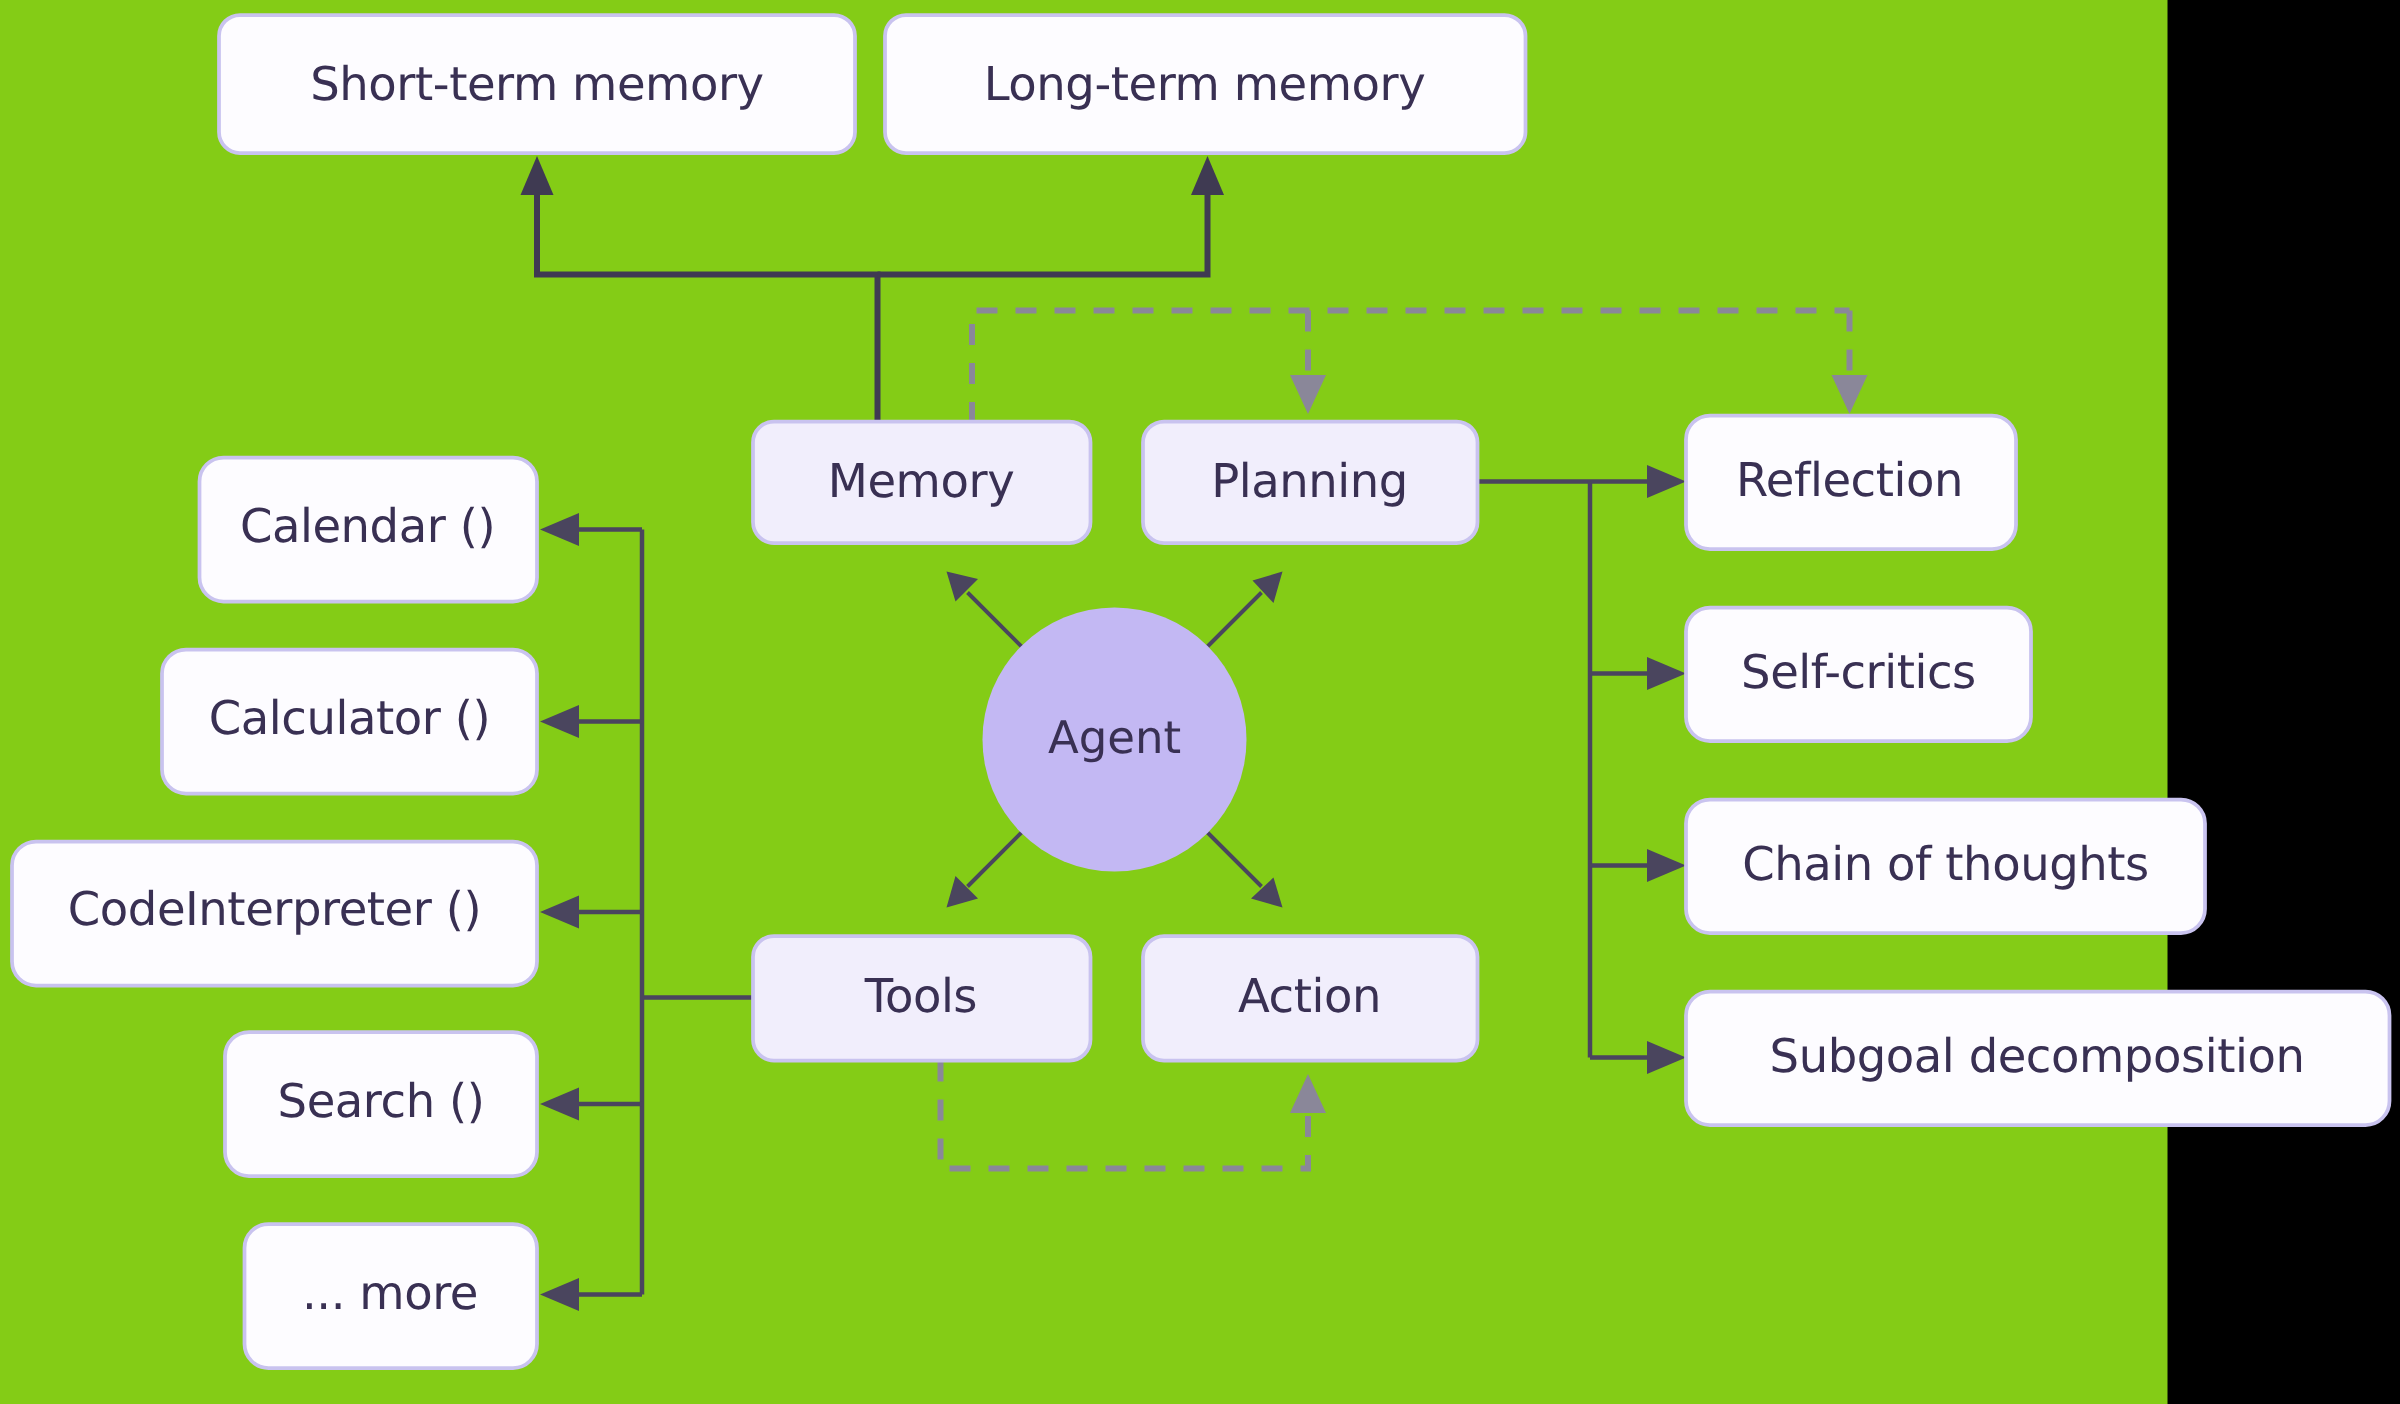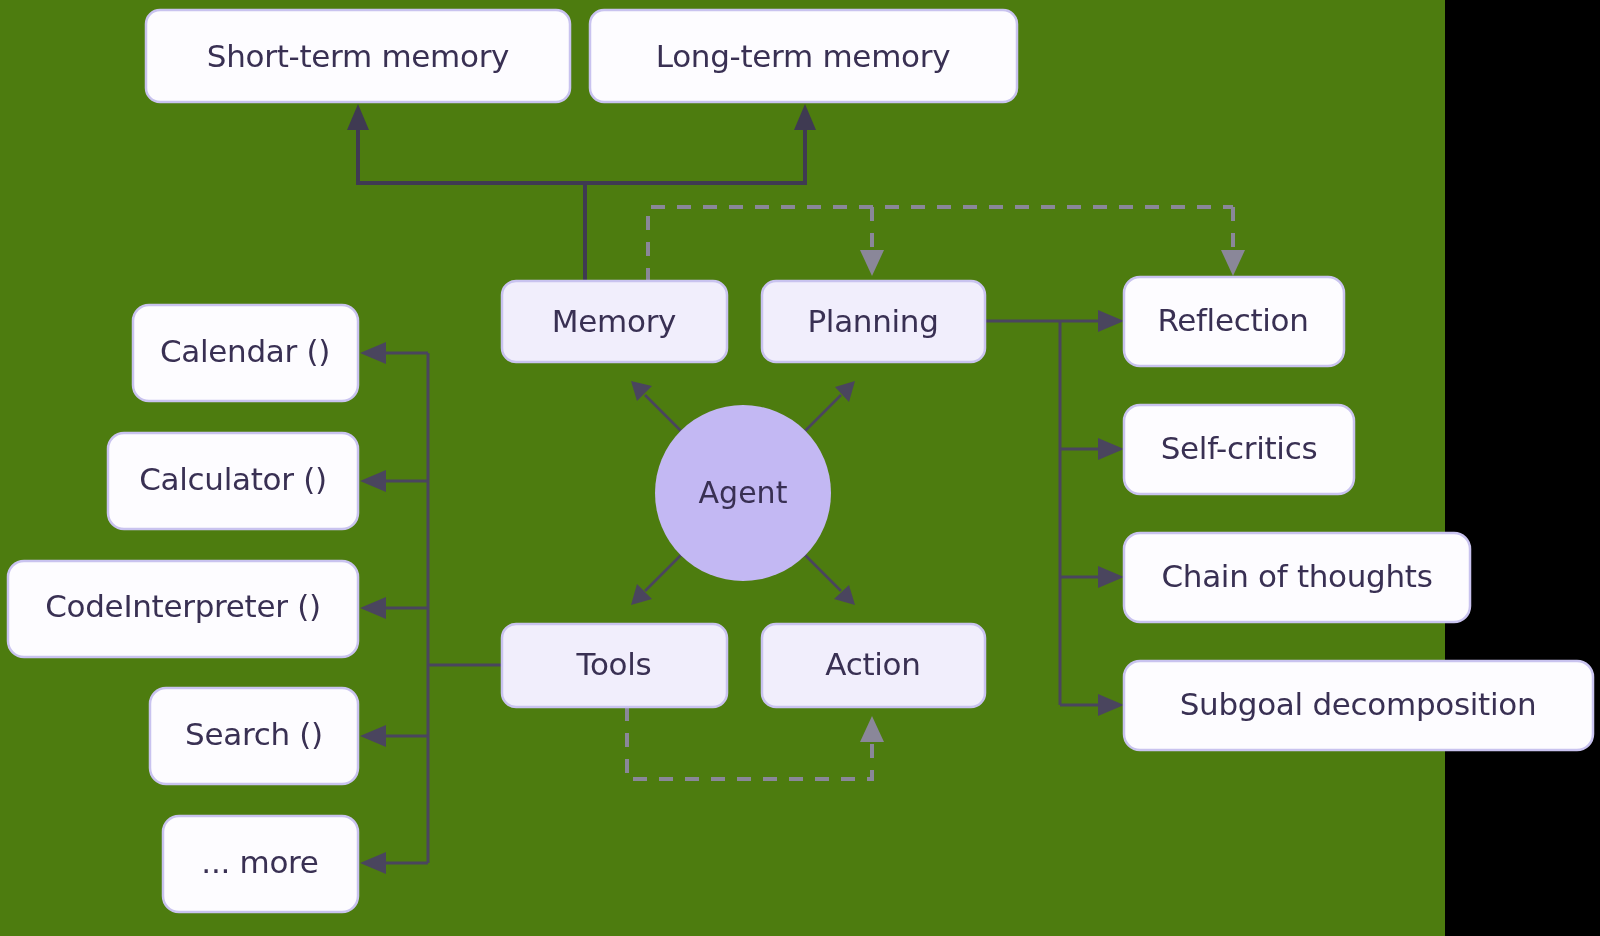--- a/index.html
+++ b/index.html
@@ -10,21 +10,21 @@
   body {
     width: 1600px;
     height: 936px;
     overflow: hidden;
     font-family: "DejaVu Sans", sans-serif;
   }
   #diagram-root {
     position: relative;
     width: 1445px;
     height: 936px;
-    background: #4d7c0f;
+    background: #84cc16;
     text-decoration: underline;
   }
   svg#diagram-svg {
     display: block;
     width: 1600px;
     height: 936px;
   }
   .node-box {
     fill: #fdfcff;
     stroke: #c9c3ef;

